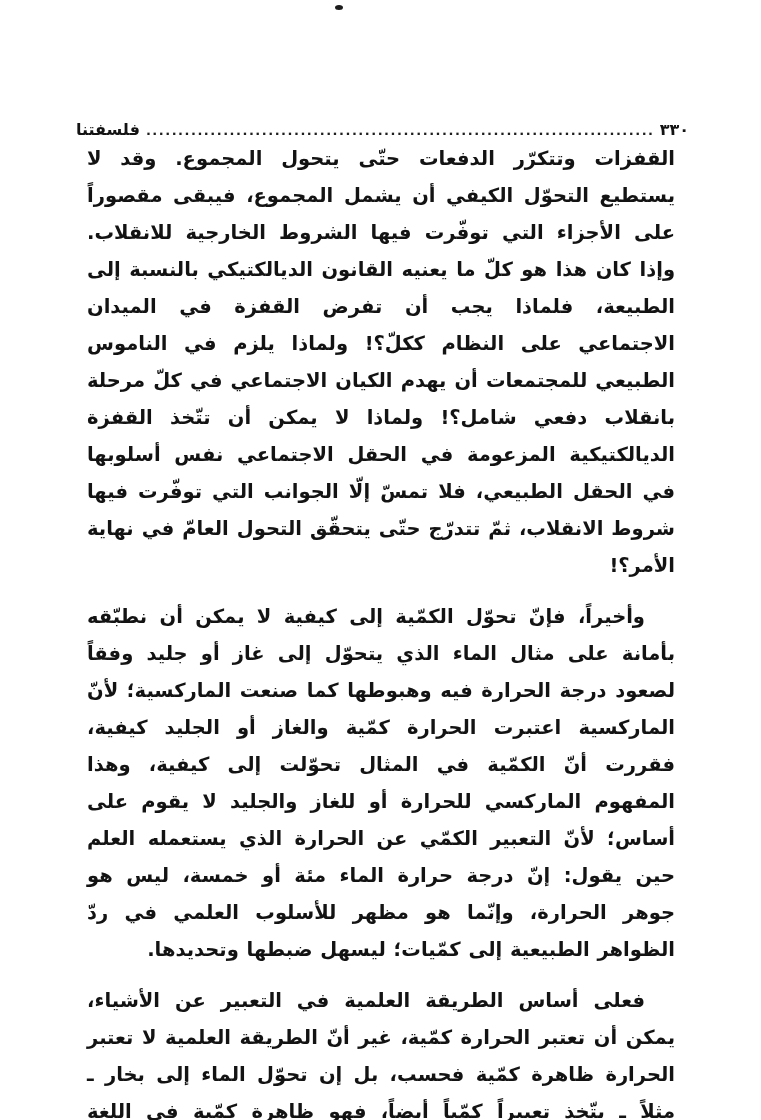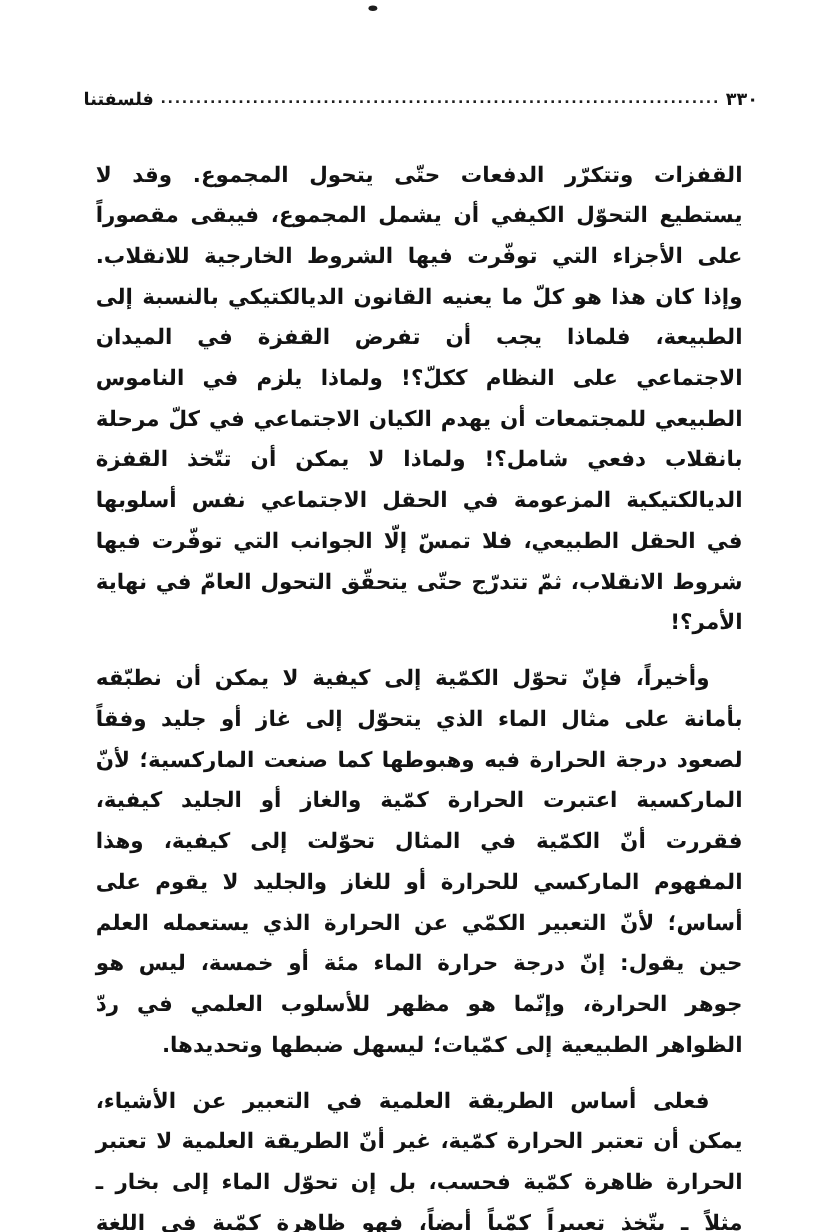--- a/index.html
+++ b/index.html
@@ -30,20 +30,21 @@
     top: 80px;
     left: 76px;
     right: 72px;
     display: flex;
     align-items: flex-end;
     font-weight: bold;
   }
   .book-title {
     font-size: 16px;
     white-space: nowrap;
+    margin-top: 40px;
   }
   .leader {
     flex: 1;
     overflow: hidden;
     white-space: nowrap;
     direction: ltr;
     font-size: 13px;
     letter-spacing: 1.5px;
     margin: 0 6px 1px 6px;
     color: #1e1e1e;

